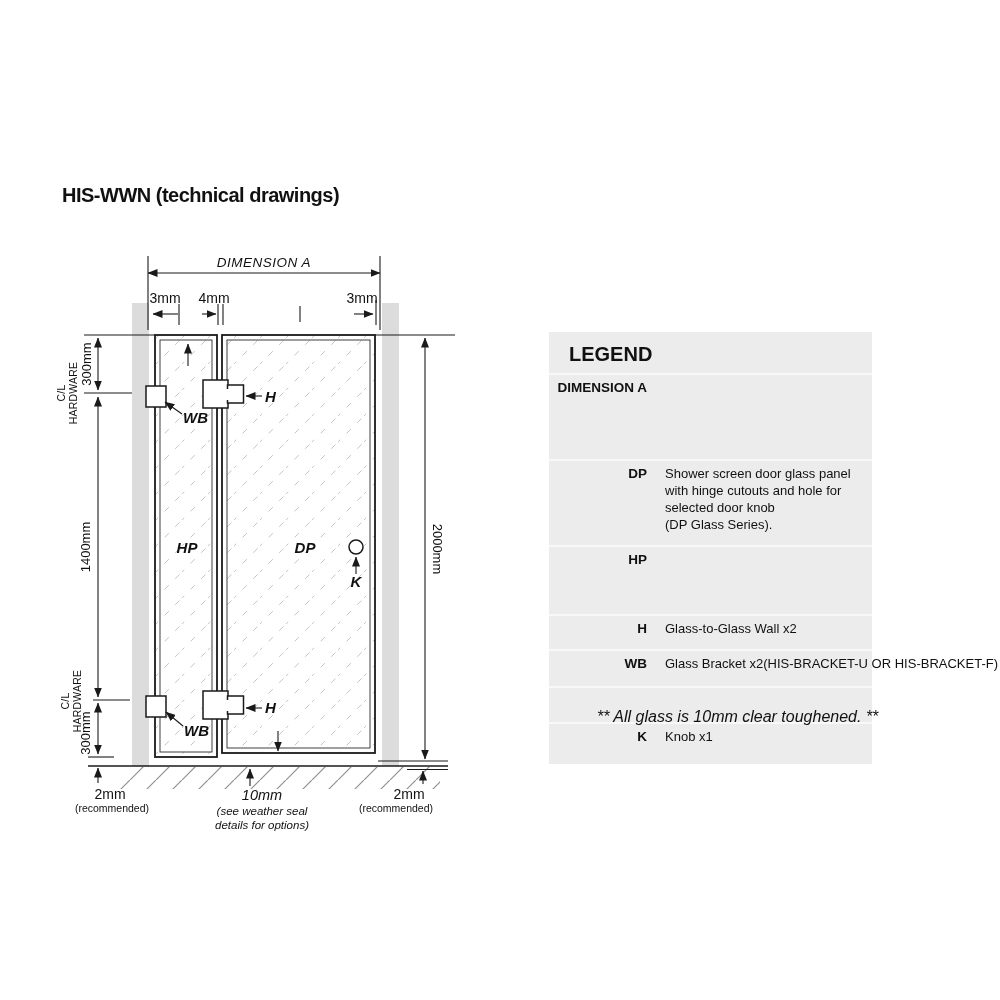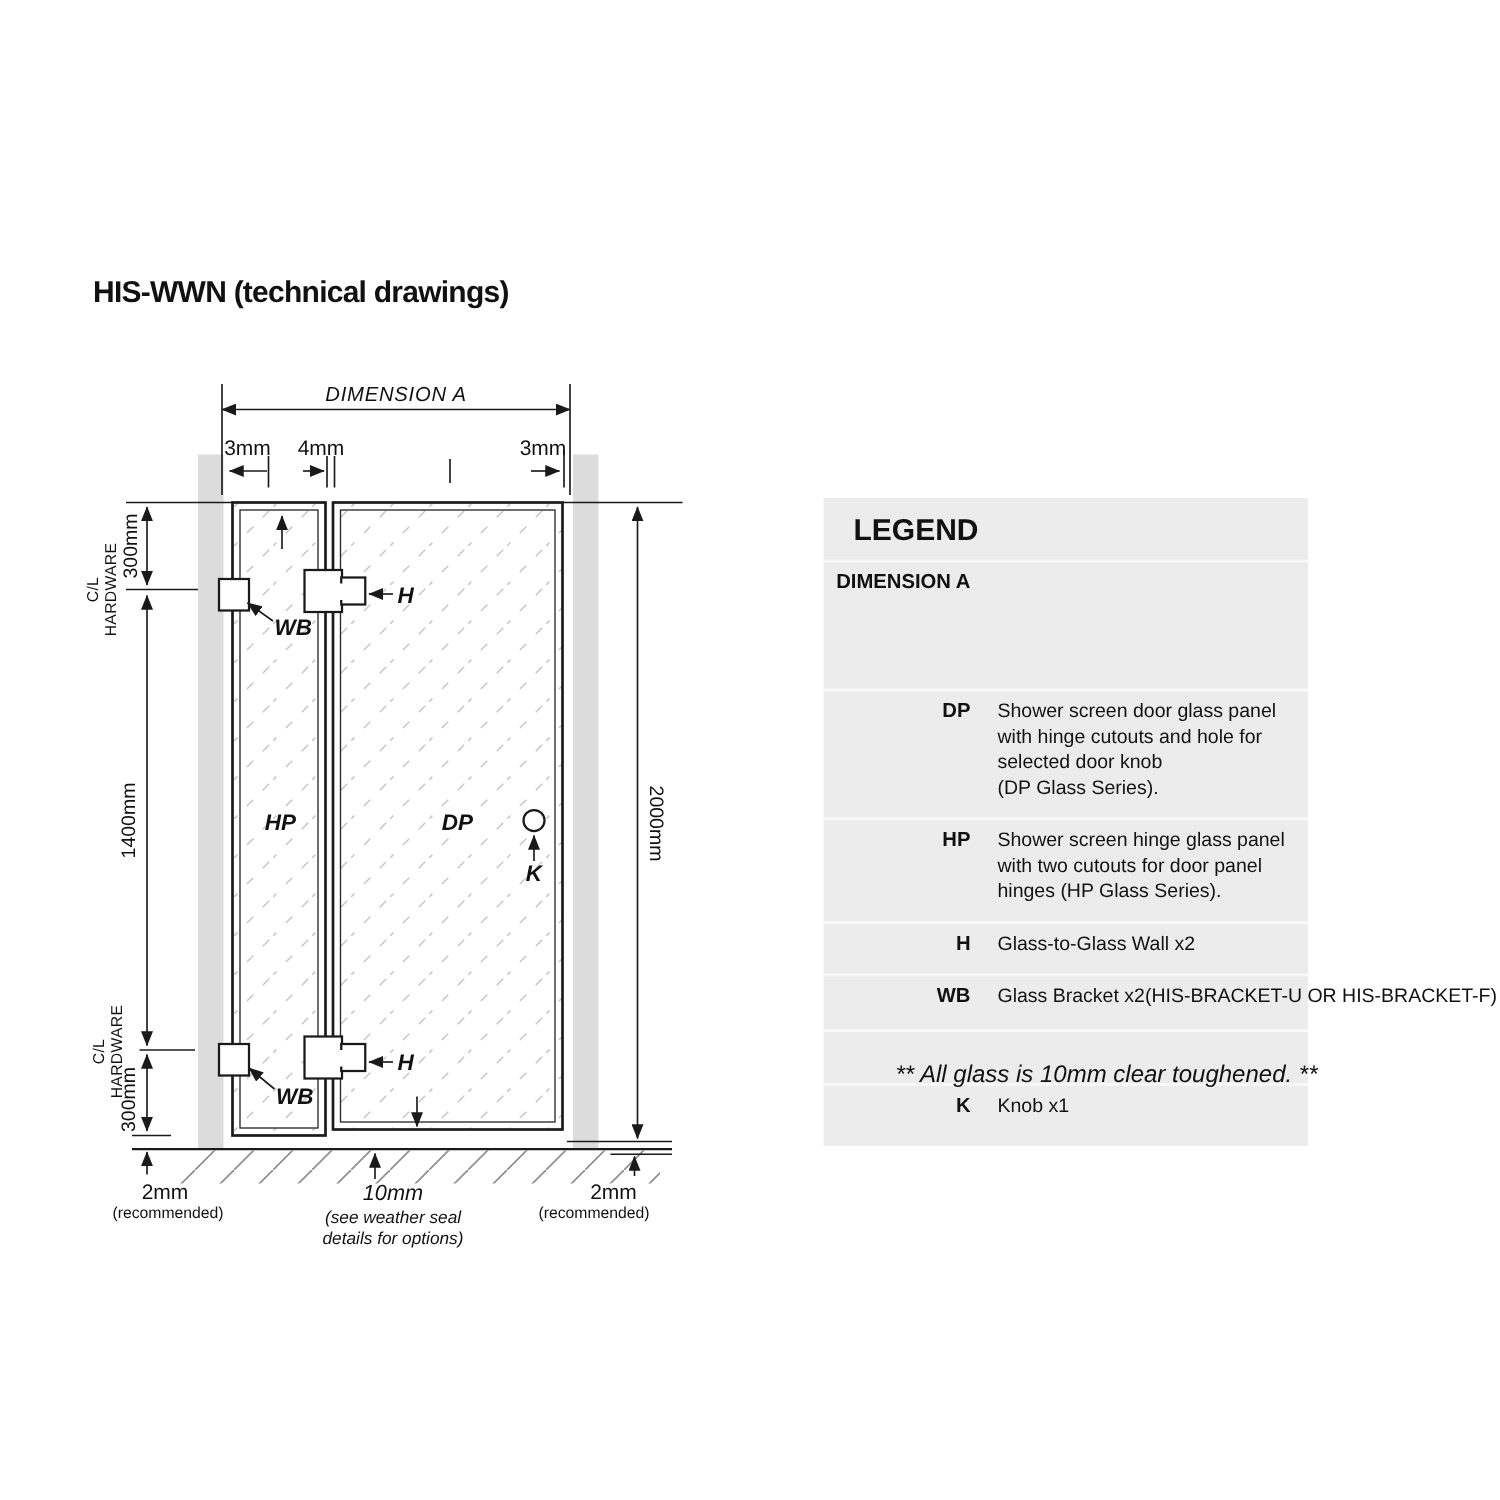--- a/index.html
+++ b/index.html
@@ -171,23 +171,20 @@
     </div>
     <div class="lrow r1">
       <div class="lterm">DP</div>
       <div class="ldesc">Shower screen door glass panel
 with hinge cutouts and hole for
 selected door knob
 (DP Glass Series).</div>
     </div>
     <div class="lrow r2">
       <div class="lterm">HP</div>
-      <div class="ldesc">Shower screen hinge glass panel
-with two cutouts for door panel
-hinges (HP Glass Series).</div>
     </div>
     <div class="lrow r3">
       <div class="lterm">H</div>
       <div class="ldesc">Glass-to-Glass Wall x2</div>
     </div>
     <div class="lrow r4">
       <div class="lterm">WB</div>
       <div class="ldesc">Glass Bracket x2(HIS-BRACKET-U OR HIS-BRACKET-F)</div>
     </div>
     <div class="lrow r5">

